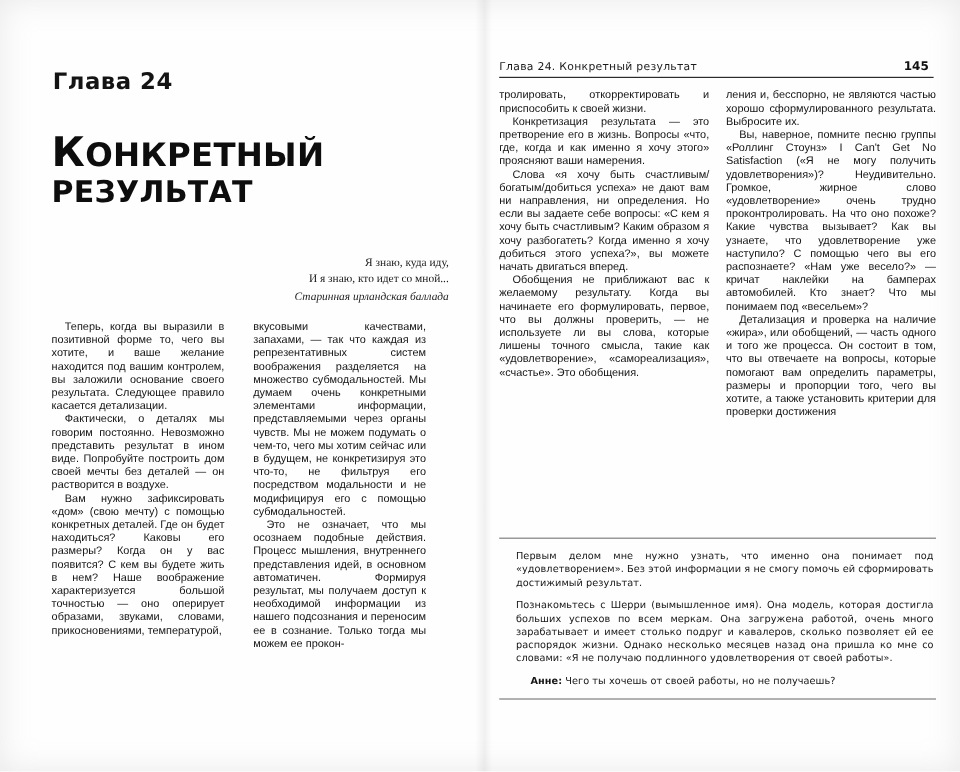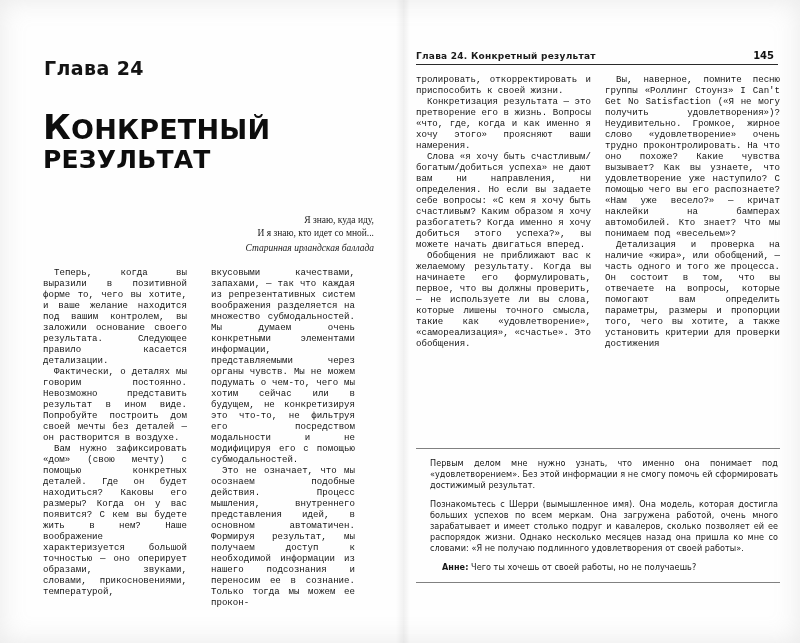--- a/index.html
+++ b/index.html
@@ -125,21 +125,21 @@
     left: 14px;
     top: 50px;
     width: 360px;
     display: flex;
     align-items: baseline;
     justify-content: space-between;
   }
   .runhead-title {
     font-family: "DejaVu Sans", sans-serif;
     font-size: 9px;
-    font-weight: 700;
+    font-weight: 400;
     letter-spacing: 0.25px;
     color: #1b1b1b;
   }
   .runhead-folio {
     font-family: "DejaVu Sans", sans-serif;
     font-size: 10px;
     font-weight: 700;
     color: #111;
     padding-right: 2px;
   }
@@ -163,21 +163,21 @@
   }
   .rcol { width: 175px; }
 
   
   .bodytext p {
     margin: 0;
     text-indent: 11px;
     text-align: justify;
     font-size: 9.1px;
     line-height: 11.0px;
-    font-family: Liberation Mono, monospace;
+    font-family: Liberation Sans, sans-serif;
     color: #141414;
     hyphens: auto;
     -webkit-hyphens: auto;
   }
   .bodytext p.cont {
     text-indent: 0;
   }
 
   
   .sidebar {
@@ -257,20 +257,21 @@
     <div class="runhead-rule"></div>
 
     <div class="rcols">
       <div class="rcol bodytext">
         <p class="cont">тролировать, откорректировать и приспособить к своей жизни.</p>
         <p>Конкретизация результата — это претворение его в жизнь. Вопросы «что, где, когда и как именно я хочу этого» проясняют ваши намерения.</p>
         <p>Слова «я хочу быть счастливым/богатым/добиться успеха» не дают вам ни направления, ни определения. Но если вы задаете себе вопросы: «С кем я хочу быть счастливым? Каким образом я хочу разбогатеть? Когда именно я хочу добиться этого успеха?», вы можете начать двигаться вперед.</p>
         <p>Обобщения не приближают вас к желаемому результату. Когда вы начинаете его формулировать, первое, что вы должны проверить, — не используете ли вы слова, которые лишены точного смысла, такие как «удовлетворение», «самореализация», «счастье». Это обобщения.</p>
       </div>
       <div class="rcol bodytext">
+        <p class="cont">ления и, бесспорно, не являются частью хорошо сформулированного результата. Выбросите их.</p>
         <p>Вы, наверное, помните песню группы «Роллинг Стоунз» I Can't Get No Satisfaction («Я не могу получить удовлетворения»)? Неудивительно. Громкое, жирное слово «удовлетворение» очень трудно проконтролировать. На что оно похоже? Какие чувства вызывает? Как вы узнаете, что удовлетворение уже наступило? С помощью чего вы его распознаете? «Нам уже весело?» — кричат наклейки на бамперах автомобилей. Кто знает? Что мы понимаем под «весельем»?</p>
         <p>Детализация и проверка на наличие «жира», или обобщений, — часть одного и того же процесса. Он состоит в том, что вы отвечаете на вопросы, которые помогают вам определить параметры, размеры и пропорции того, чего вы хотите, а также установить критерии для проверки достижения</p>
       </div>
     </div>
 
     <div class="sidebar">
       <div class="sidebar-rule"></div>
       <div class="sidebar-body">
         <p>Первым делом мне нужно узнать, что именно она понимает под «удовлетворением». Без этой информации я не смогу помочь ей сформировать достижимый результат.</p>
         <p>Познакомьтесь с Шерри (вымышленное имя). Она модель, которая достигла больших успехов по всем меркам. Она загружена работой, очень много зарабатывает и имеет столько подруг и кавалеров, сколько позволяет ей ее распорядок жизни. Однако несколько месяцев назад она пришла ко мне со словами: «Я не получаю подлинного удовлетворения от своей работы».</p>

